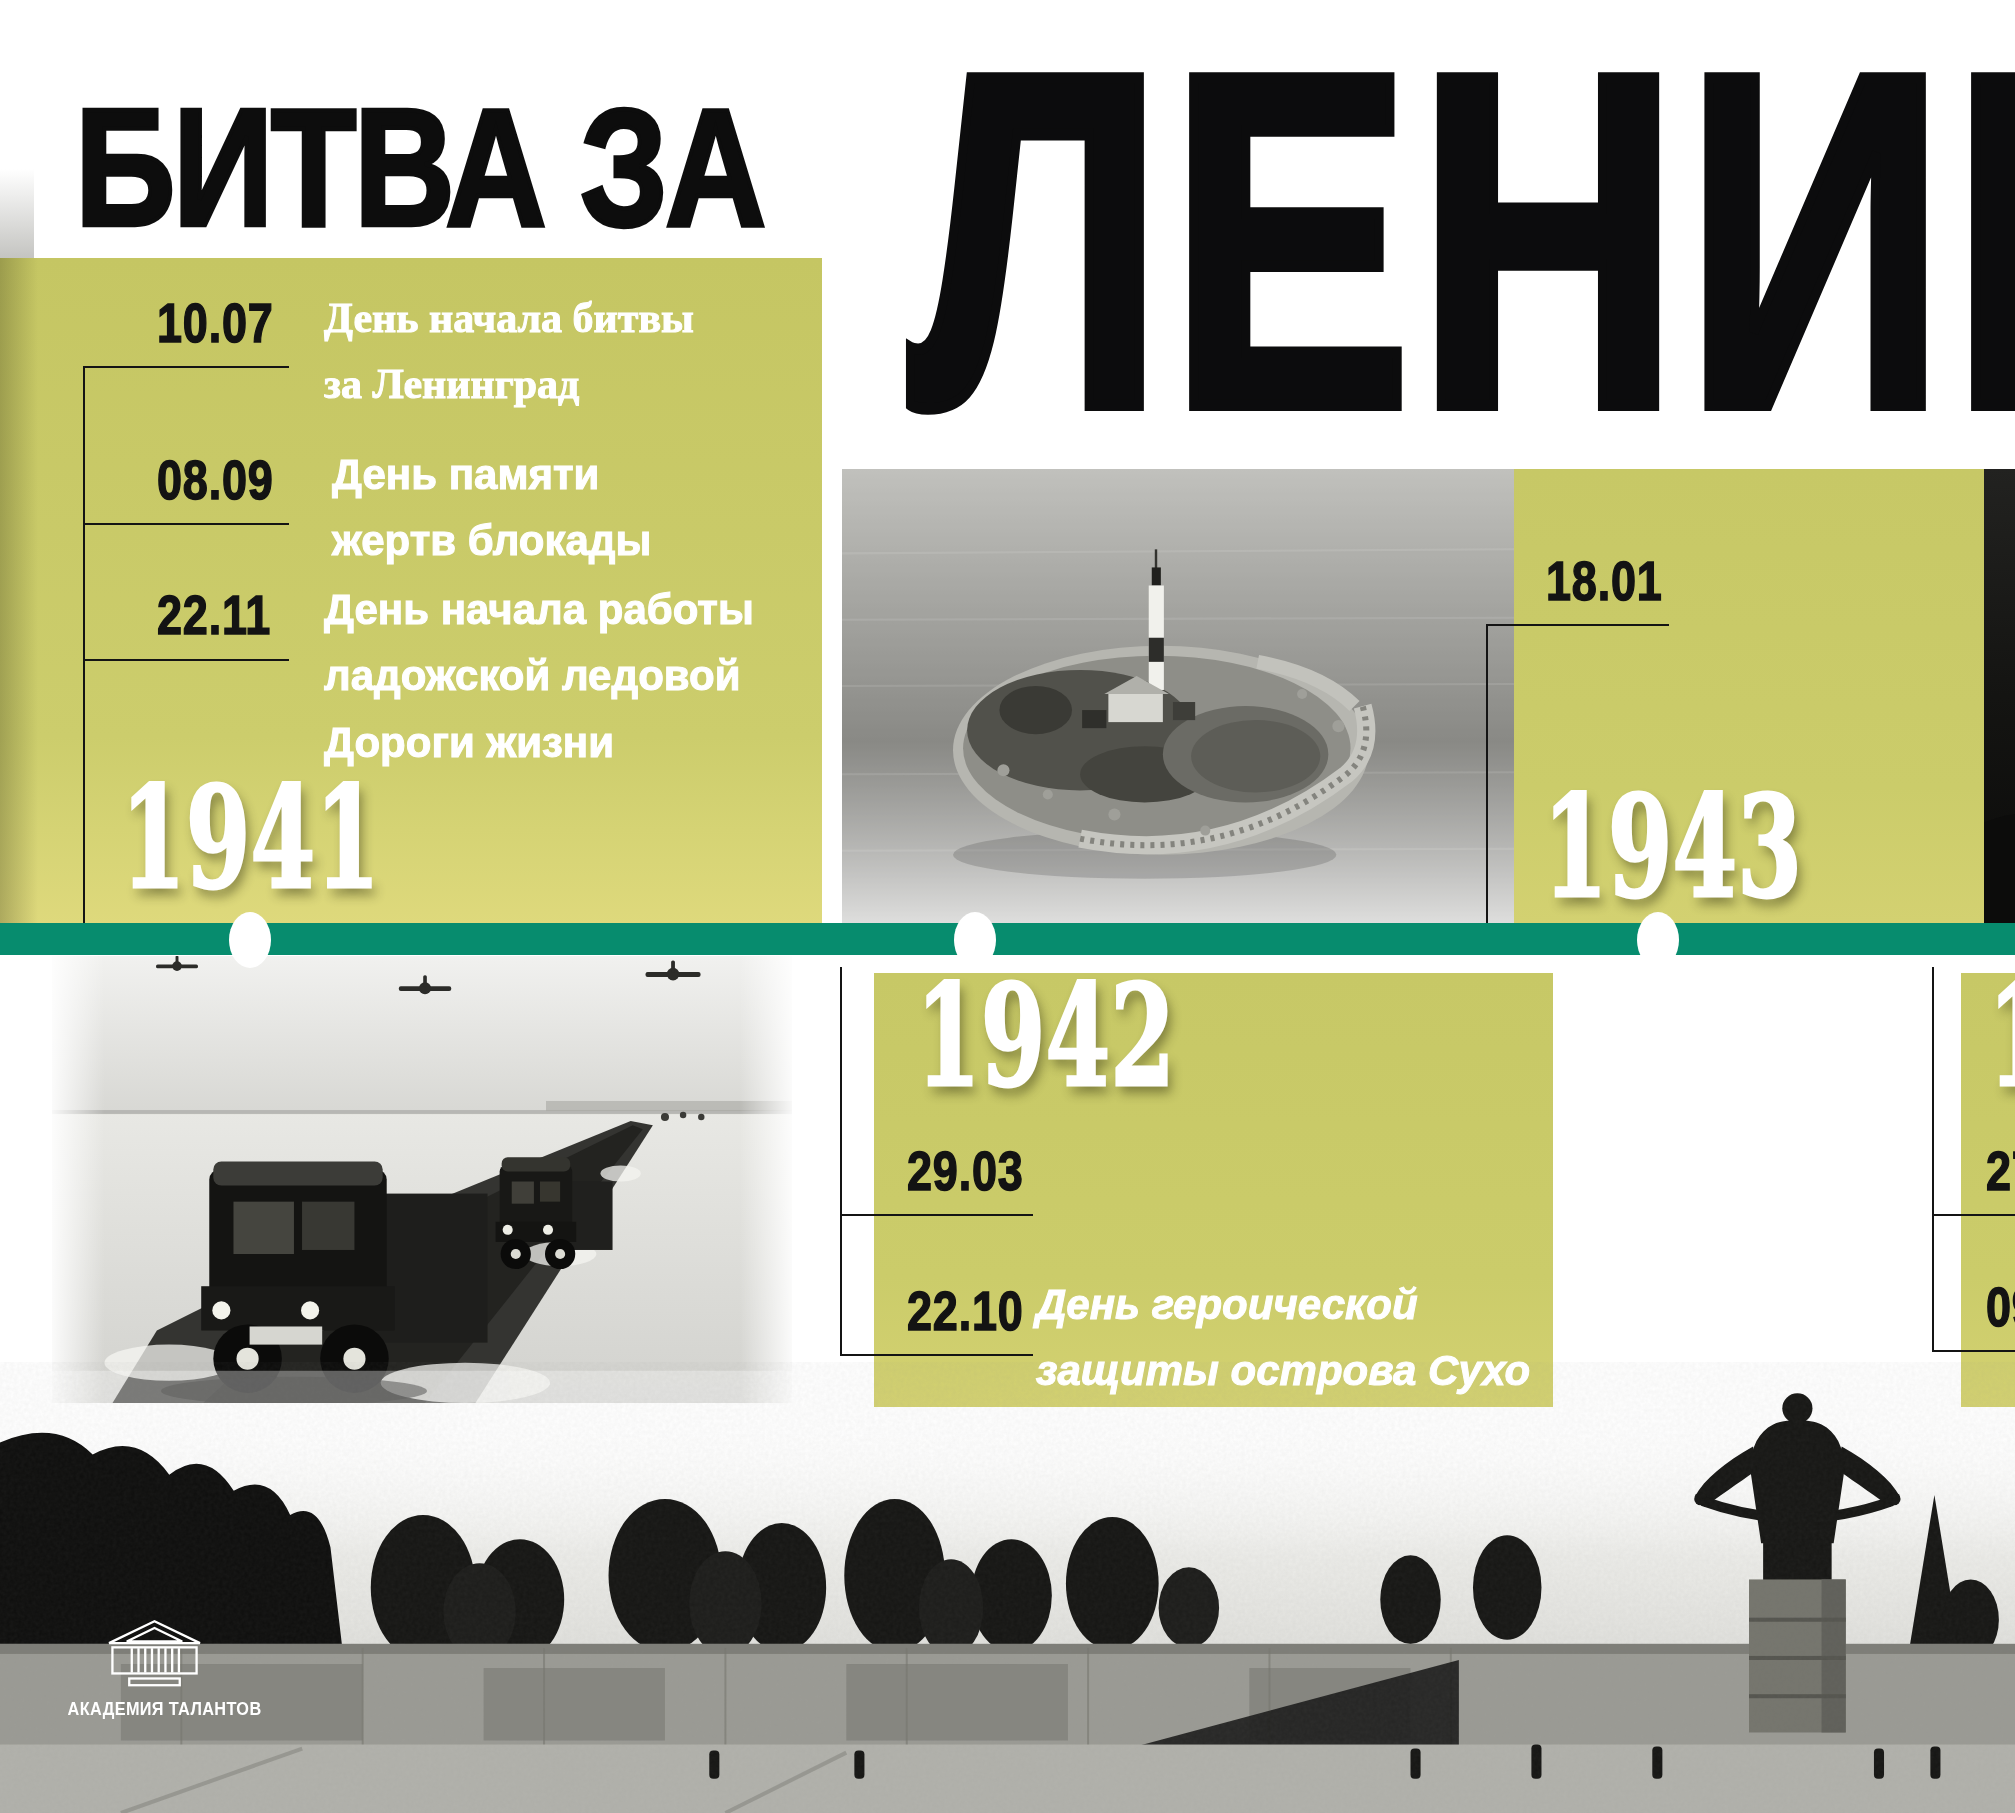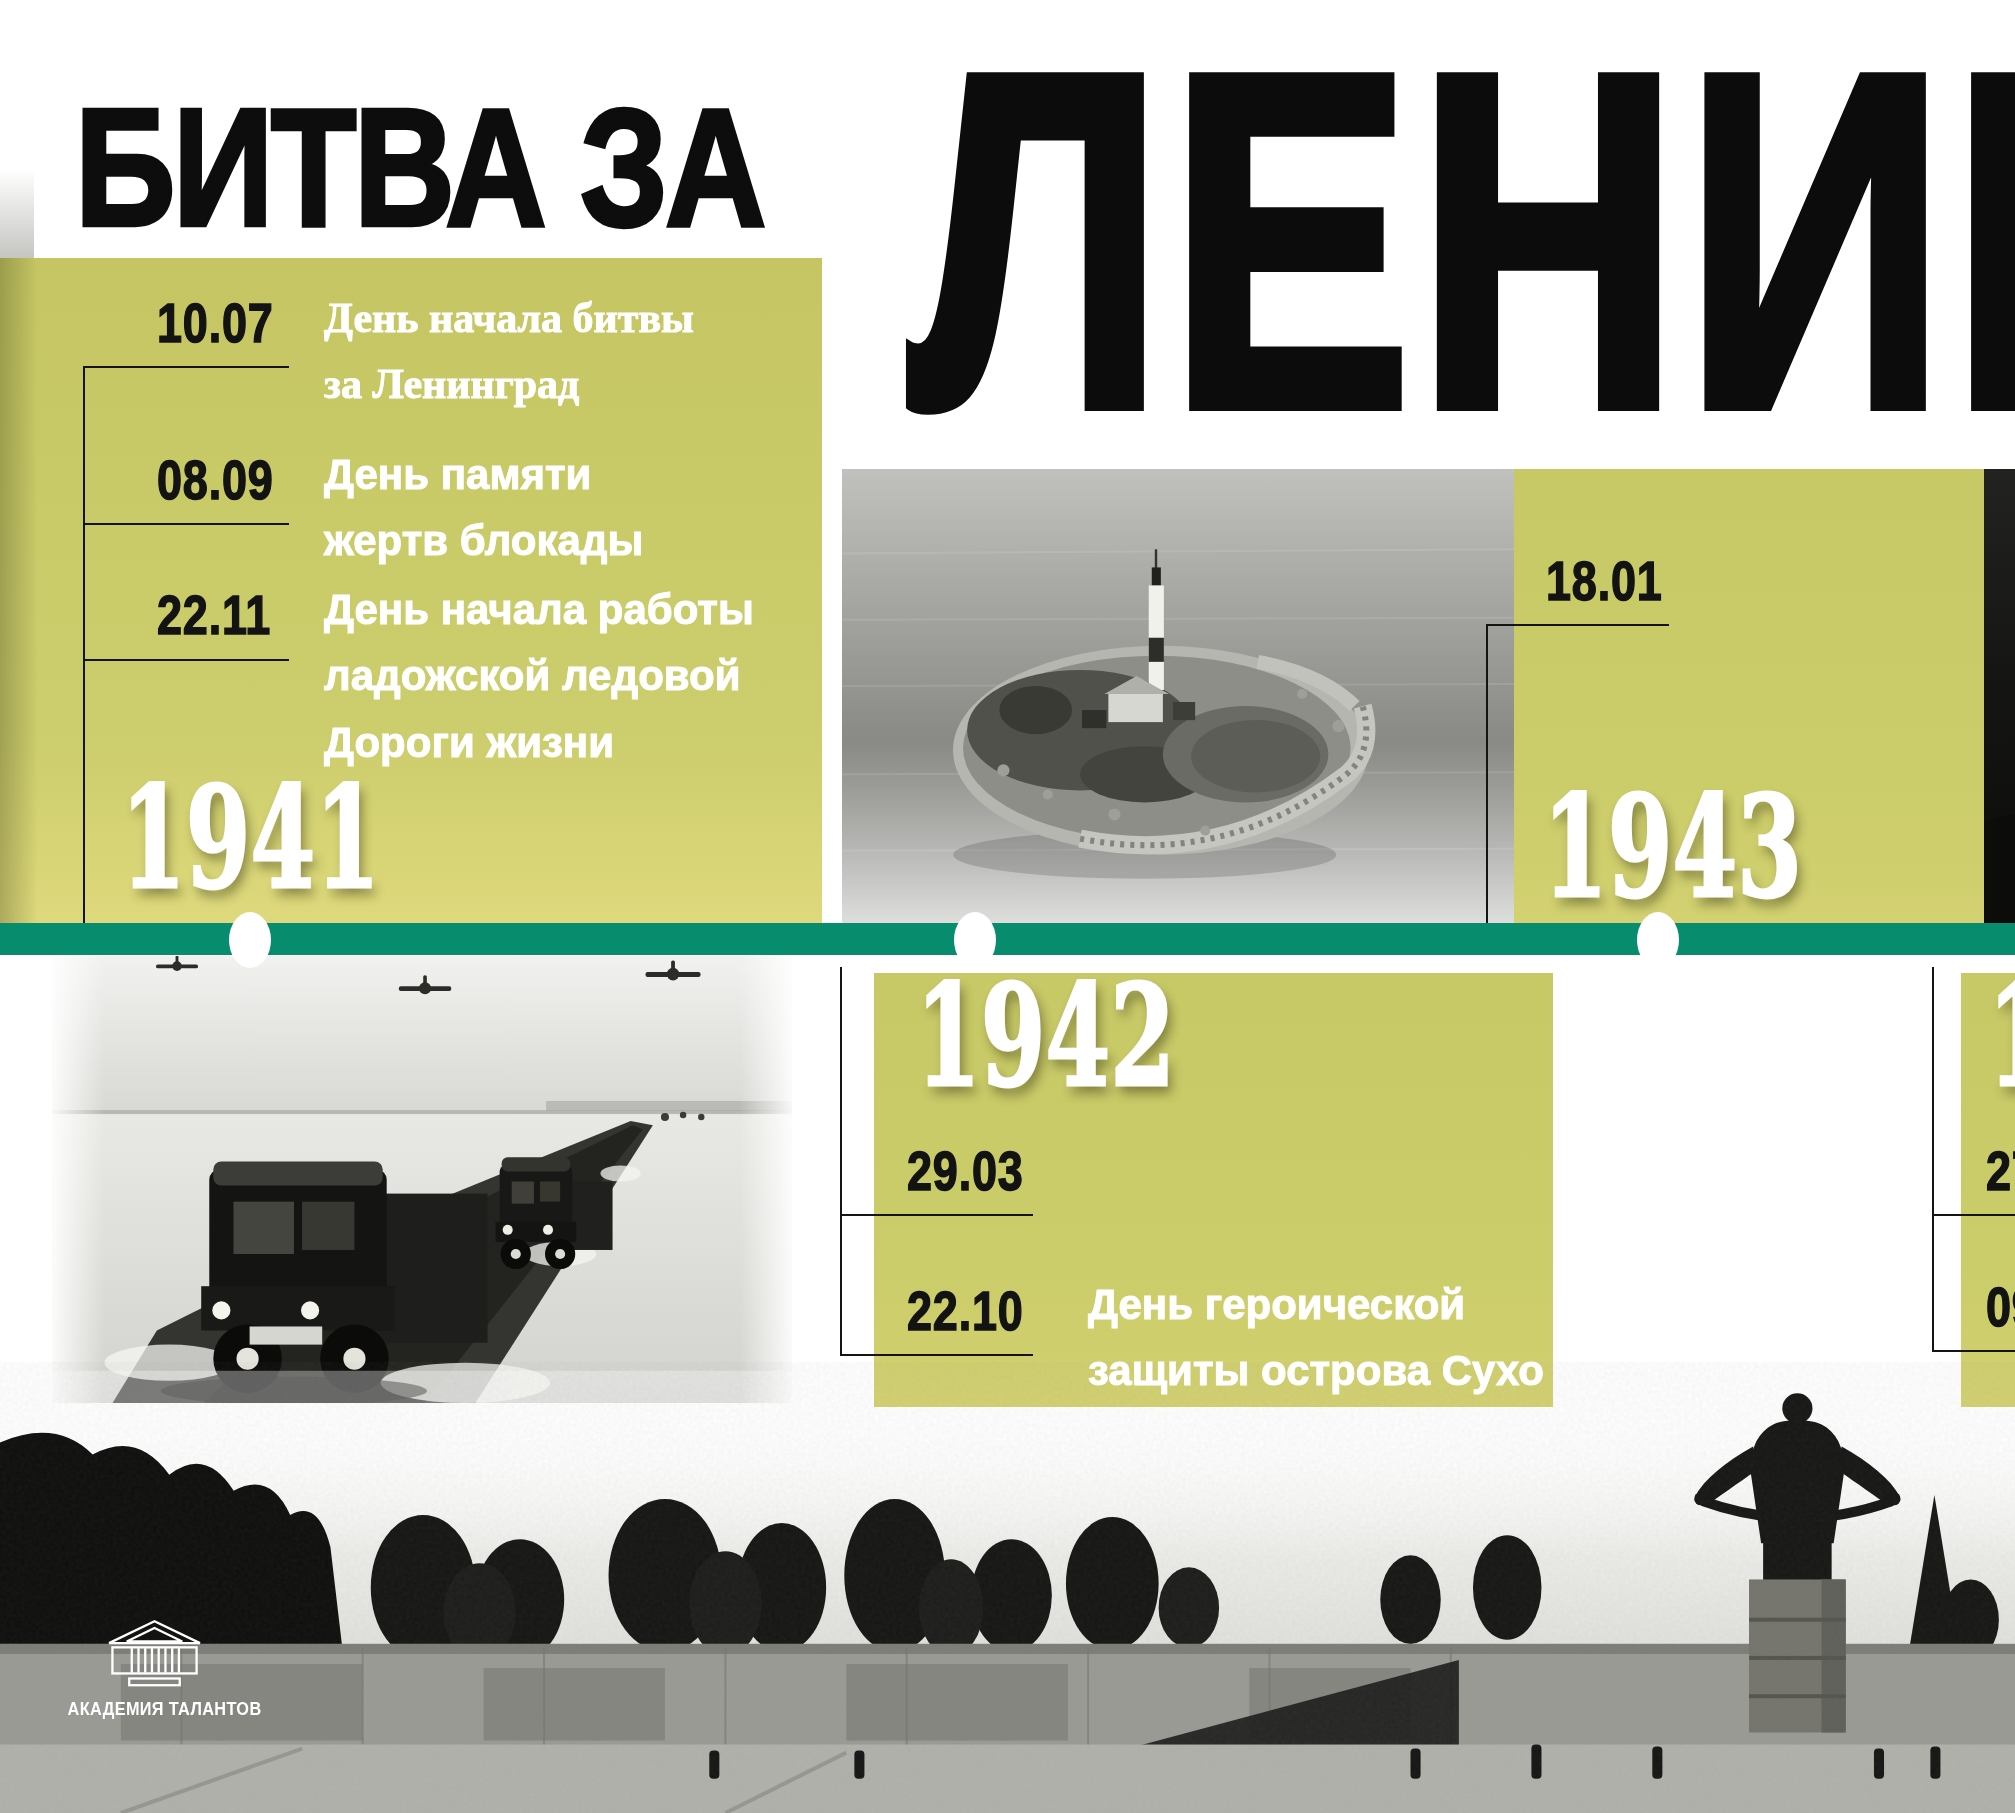--- a/index.html
+++ b/index.html
@@ -52,35 +52,35 @@
   .bracket-v{width:2.4px;background:#141414;}
   .year{
     font-family:"DejaVu Serif",serif;font-size:93px;font-weight:700;color:#ffffff;
     line-height:1;-webkit-text-stroke:2px #ffffff;
     transform:scale(1,1.5);transform-origin:0 0;
     text-shadow:4px 5.6px 8.9px rgba(40,40,10,0.45);white-space:nowrap;
   }
 
   
   #e1-date{left:157px;top:296px;} #e1-text{left:324px;top:285px;font-family:Liberation Serif, serif;} #e1-line{left:83px;top:366px;width:206px;}
-  #e2-date{left:157px;top:453px;} #e2-text{left:324px;top:442px;} #e2-line{left:83px;top:523px;width:206px;}
+  #e2-date{left:157px;top:453px;} #e2-text{left:332px;top:442px;} #e2-line{left:83px;top:523px;width:206px;}
   #e3-date{left:157px;top:588px;} #e3-text{left:324px;top:577px;} #e3-line{left:83px;top:659px;width:206px;}
   #year-1941{left:121px;top:768px;}
   #v-1941{left:83px;top:366px;height:557px;}
 
   
   #e6-date{left:1546px;top:554px;} #e6-text{left:1709px;top:542px;}
   #e6-line{left:1486px;top:624px;width:183px;}
   #year-1943{left:1543px;top:777px;}
   #v-1943{left:1486px;top:624px;height:299px;}
 
   
   #year-1942{left:916px;top:966px;}
   #e4-date{left:907px;top:1144px;} #e4-text{left:1072px;top:1132px;} #e4-line{left:840px;top:1214px;width:193px;}
-  #e5-date{left:907px;top:1284px;} #e5-text{left:1088px;top:1272px;} #e5-line{left:840px;top:1354px;width:193px;}
+  #e5-date{left:907px;top:1284px;} #e5-text{left:1036px;top:1272px;font-style:italic;} #e5-line{left:840px;top:1354px;width:193px;}
   #v-1942{left:840px;top:967px;height:389px;}
 
   
   #year-1944{left:1988px;top:966px;}
   #e7-date{left:1986px;top:1144px;} #e7-line{left:1932px;top:1214px;width:173px;}
   #e8-date{left:1986px;top:1280px;} #e8-line{left:1932px;top:1350px;width:173px;}
   #v-1944{left:1932px;top:967px;height:385px;}
 
   
   .photo{overflow:hidden;}

